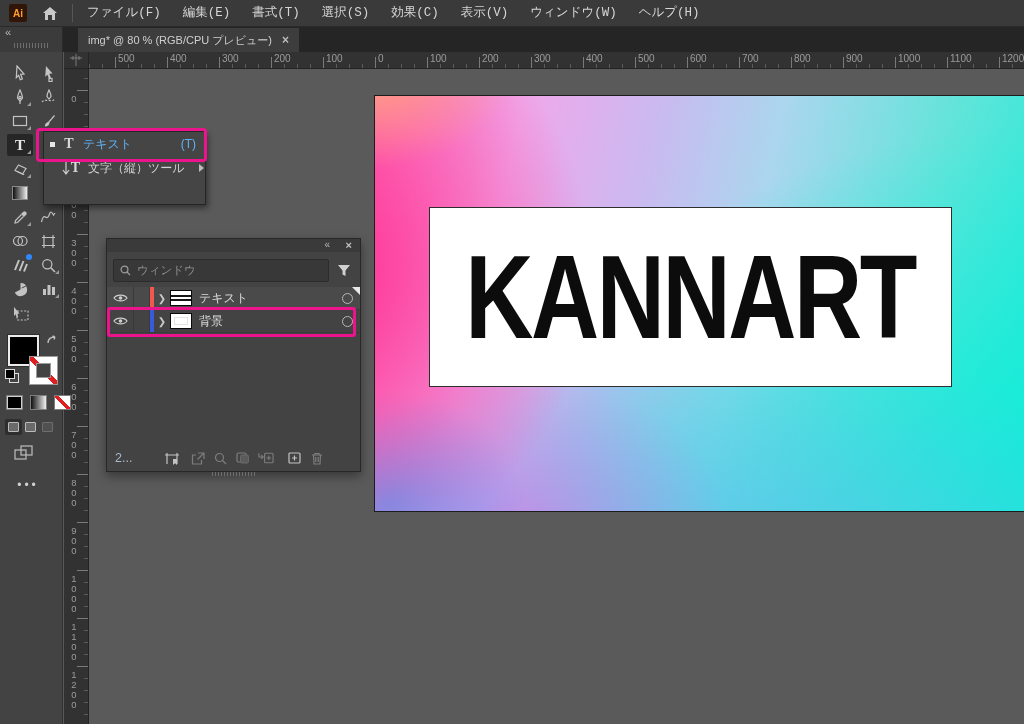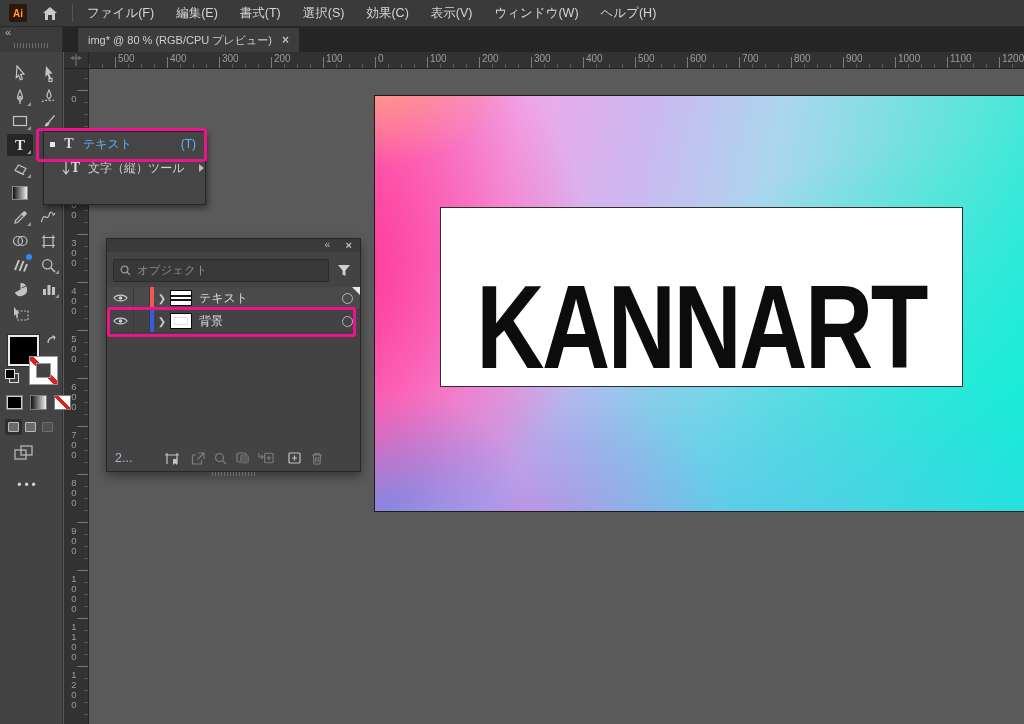--- a/index.html
+++ b/index.html
@@ -6,21 +6,21 @@
   body{width:1024px;height:724px;position:relative;overflow:hidden;background:#5a5a5a;
        font-family:"Liberation Sans","DejaVu Sans",sans-serif;-webkit-font-smoothing:antialiased;}
 
   
   .menubar{position:absolute;left:0;top:0;width:1024px;height:26px;background:#3a3a3a;
            border-bottom:1px solid #2a2a2a;display:flex;align-items:center;color:#d6d6d6;font-size:12.5px;z-index:70;}
   .ai-logo{width:18px;height:18px;margin-left:9px;background:#2f1608;color:#ff9e2c;font-weight:bold;
            font-size:10px;display:flex;align-items:center;justify-content:center;border-radius:2px;}
   .home-icon{margin-left:15px;display:flex;align-items:center;}
   .mb-sep{width:1px;height:18px;background:#565656;margin-left:14px;margin-right:3px;}
-  .menu-item{padding:0 11px;line-height:26px;cursor:default;}
+  .menu-item{padding:0 11px;line-height:26px;cursor:default;font-family:Liberation Mono, monospace;}
 
   
   .tabbar{position:absolute;left:0;top:26px;width:1024px;height:26px;background:#252525;z-index:60;}
   .dock-top{position:absolute;left:0;top:0;width:62px;height:26px;background:#3b3b3b;border-right:1px solid #2b2b2b;}
   .dock-collapse{position:absolute;left:5px;top:0px;color:#b9b9b9;font-size:11px;}
   .dock-grip{position:absolute;left:14px;top:17px;width:36px;height:5px;
              background:repeating-linear-gradient(90deg,#6e6e6e 0 1px,transparent 1px 3px);}
   .doc-tab{position:absolute;left:78px;top:2px;height:24px;background:#3d3d3d;color:#cfcfcf;font-size:11px;
            display:flex;align-items:center;gap:10px;padding:0 10px;}
   .tab-close{color:#bdbdbd;font-size:12px;font-weight:bold;line-height:1;}
@@ -73,22 +73,22 @@
   .canvas{position:absolute;left:88px;top:68px;width:936px;height:656px;background:#5a5a5a;overflow:hidden;z-index:1;}
   .artboard{position:absolute;left:286px;top:27px;width:660px;height:415px;border:1px solid #1c1c1c;
     background:
       radial-gradient(420px 260px at -3% -6%, rgba(255,168,124,1) 0%, rgba(255,168,124,0) 38%),
       radial-gradient(520px 560px at -8% 42%, rgba(255,45,145,.95) 0%, rgba(255,45,145,0) 52%),
       radial-gradient(340px 280px at 2% 98%, rgba(105,150,238,.9) 0%, rgba(105,150,238,0) 40%),
       radial-gradient(420px 300px at 22% 104%, rgba(216,115,226,.6) 0%, rgba(216,115,226,0) 50%),
       radial-gradient(760px 420px at 52% 118%, rgba(88,195,234,.95) 0%, rgba(88,195,234,0) 60%),
       radial-gradient(900px 560px at 108% 94%, rgba(18,236,216,1) 0%, rgba(18,236,216,0) 65%),
       linear-gradient(102deg,#ff79c0 0%,#f0a8ea 20%,#cbb9f0 38%,#abd6ee 55%,#62e4da 78%,#1fecd8 100%);}
-  .white-card{position:absolute;left:65px;top:111px;width:521px;height:178px;background:#fff;border:1px solid #2e2e2e;
-              display:flex;align-items:flex-end;justify-content:center;overflow:hidden;}
+  .white-card{position:absolute;left:54px;top:111px;width:521px;height:178px;background:#fff;border:1px solid #2e2e2e;
+              display:flex;align-items:center;justify-content:center;overflow:hidden;}
   .headline{display:inline-block;font-size:118px;font-weight:bold;letter-spacing:-3px;color:#0c0c0c;
             transform:scaleX(.80);line-height:1;white-space:nowrap;}
 
   
   .flyout{position:absolute;left:43px;top:131px;width:161px;height:72px;background:#454545;border:1px solid #252525;
           box-shadow:2px 3px 6px rgba(0,0,0,.45);z-index:50;}
   .f-row{height:24px;display:flex;align-items:center;padding-left:6px;gap:7px;font-size:12px;color:#d4d4d4;}
   .f-bullet{width:5px;height:5px;background:#e6e6e6;}
   .f-bullet.empty{background:transparent;}
   .f-tglyph{font-family:"Liberation Serif","DejaVu Serif",serif;font-weight:bold;color:#d8d8d8;font-size:14px;width:14px;text-align:center;line-height:1;}
@@ -544,21 +544,21 @@
   <div class="p-top">
     <span class="p-collapse">«</span>
     <span class="p-close">×</span>
   </div>
   <div class="p-search">
     <div class="s-field">
       <svg width="11" height="11" viewBox="0 0 11 11">
           <circle cx="4.5" cy="4.5" r="3.4" stroke="#9a9a9a" fill="none" stroke-width="1.3"></circle>
           <path d="M7 7 L10 10" stroke="#9a9a9a" stroke-width="1.3"></path>
         </svg>
-      <span class="s-ph">オブジェクト</span>
+      <span class="s-ph">ウィンドウ</span>
     </div>
     <div class="funnel">
       <svg width="14" height="13" viewBox="0 0 14 13">
           <path d="M1 1 H13 L8.5 6.5 V12 L5.5 10.5 V6.5 Z" fill="#d0d0d0"></path>
         </svg>
     </div>
   </div>
   <div id="layerRows">
       <div class="lrow sel">
         <div class="eye-cell">

